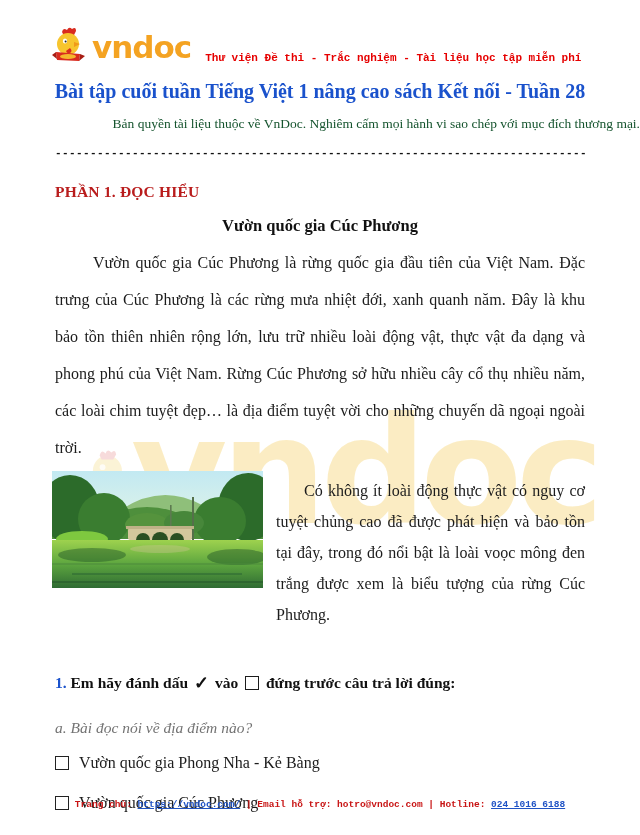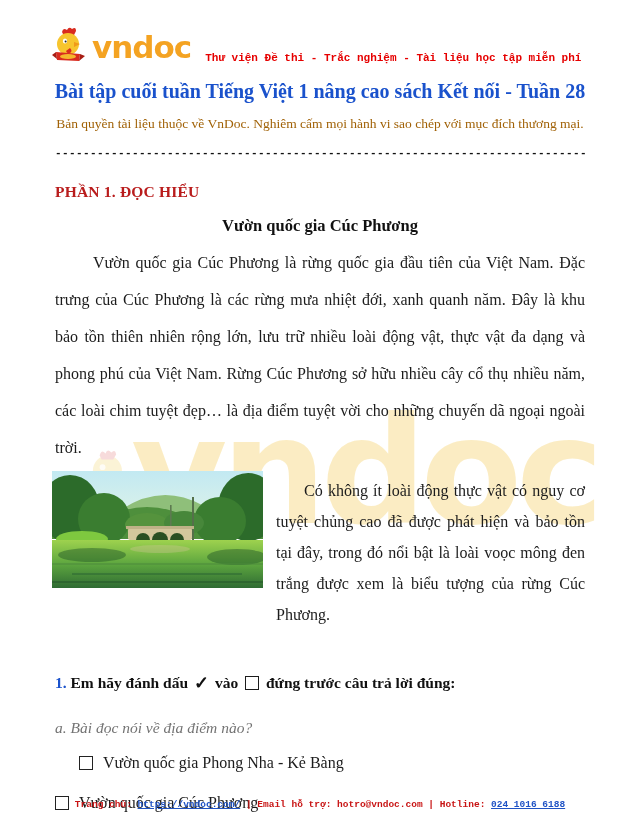--- a/index.html
+++ b/index.html
@@ -33,22 +33,22 @@
   .tagline {
     font-family:Liberation Mono, monospace;
     font-weight:bold; font-size:11px; color:#e60000; padding-bottom:4px;
     white-space:nowrap;
   }
   .doc-title {
     margin-top:12px; text-align:center;
     font-weight:bold; font-size:20px; color:#1a52cc;
   }
   .copyright {
-    margin-top:13px; text-align:center;
-    font-size:13.5px; color:#a16207;
+    margin-top:13px; text-align:right;
+    font-size:13.5px; color:#14532d;
   }
   .divider {
     margin:15px auto 0 auto; width:530px; overflow:hidden; white-space:nowrap;
     font-family:"Liberation Mono","DejaVu Sans Mono",monospace;
     font-weight:bold; font-size:11px; color:#111; letter-spacing:0.4px;
   }
   
   .section-heading {
     margin:24px 0 10px 55px;
     font-weight:bold; font-size:15.5px; color:#b91c1c; letter-spacing:0.2px;
@@ -68,21 +68,21 @@
   .question-line { margin:42px 55px 0 55px; font-size:15.5px; font-weight:bold; color:#111; }
   .q-num { color:#1a52cc; }
   .q-check { font-size:18px; vertical-align:-1px; padding:0 2px; }
   .q-box {
     display:inline-block; width:14px; height:14px;
     border:1.7px solid #1c1c1c; vertical-align:-2px; margin:0 3px;
   }
   .sub-question { margin:25px 0 0 55px; font-style:italic; font-size:15.5px; color:#737373; }
   .options { margin-left:55px; }
   .option { margin-top:17px; font-size:16px; line-height:23px; color:#1c1c1c; }
-  .option:first-child { margin-top:14px;margin-left:24px; }
+  .option:first-child { margin-top:14px; }
   .opt-box {
     display:inline-block; width:14px; height:14px;
     border:1.6px solid #222; vertical-align:-2px; margin-right:10px; background:#fff;
   }
   
   .footer {
     position:absolute; left:0; right:0; top:799px; text-align:center;
     font-family:"Liberation Mono","DejaVu Sans Mono",monospace;
     font-size:9.5px; font-weight:bold; color:#c81414; white-space:nowrap; z-index:1;
   }

